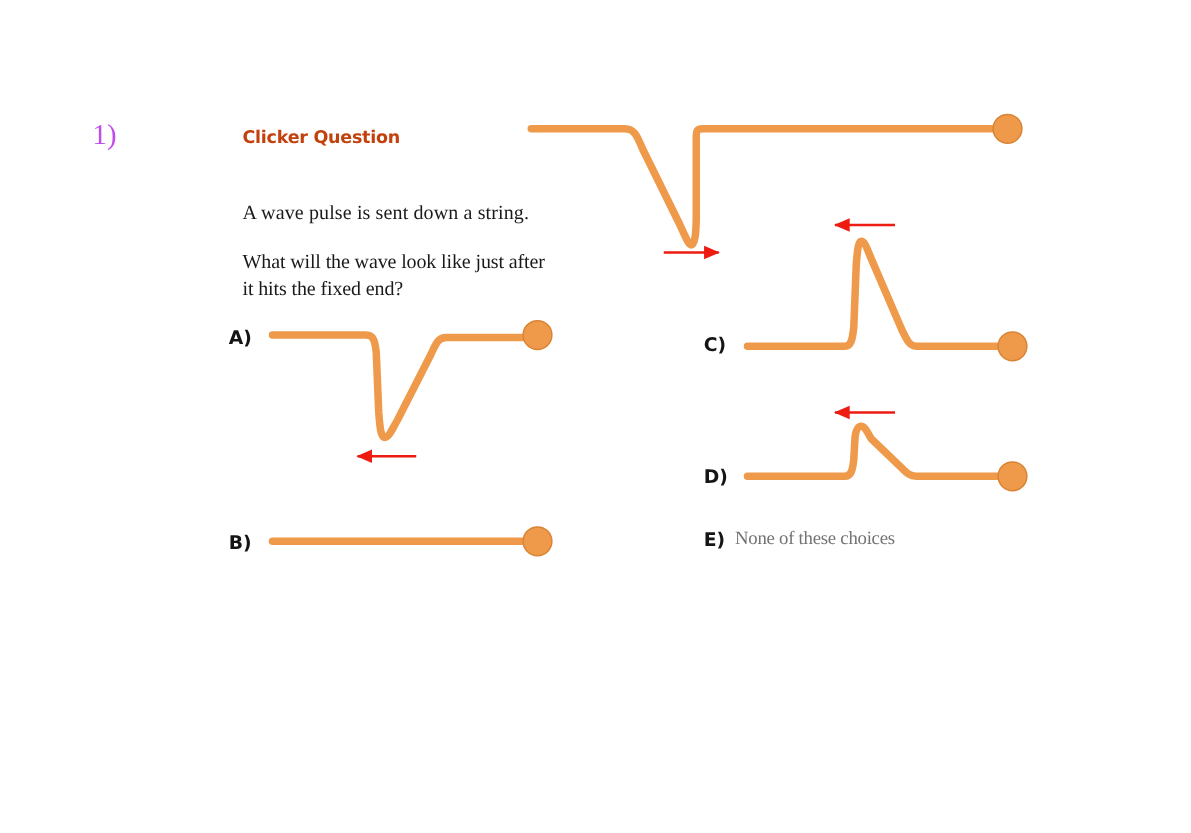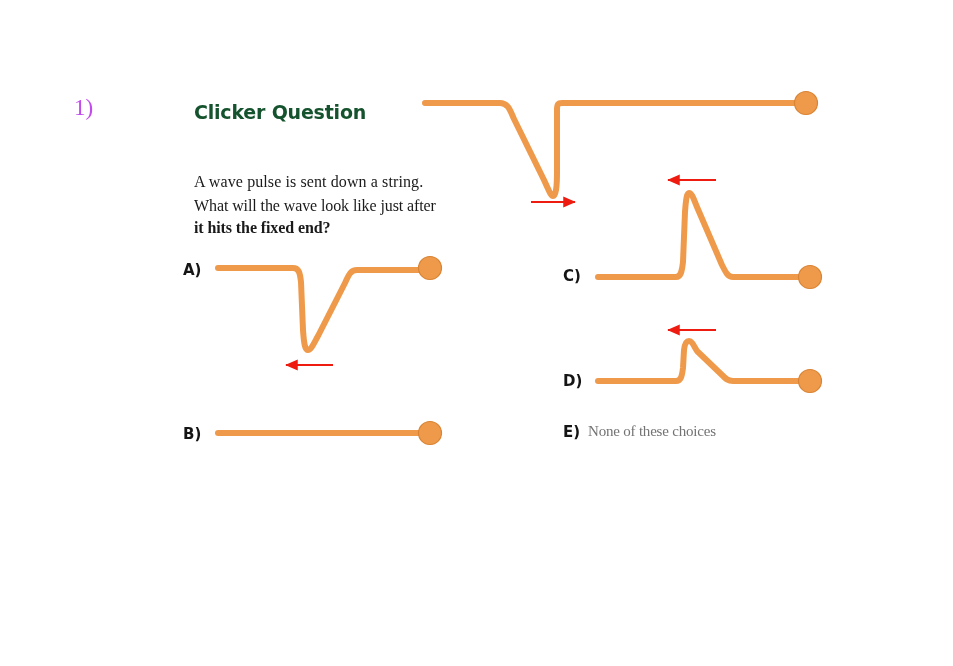--- a/index.html
+++ b/index.html
@@ -33,37 +33,37 @@
     font-size: 23px;
     color: #c24bee;
     letter-spacing: 0px;
     line-height: 1;
   }
   .slide-title {
     left: 194px;
     top: 103px;
     font-family: "DejaVu Sans", sans-serif;
     font-weight: bold;
-    font-size: 19px;
-    color: #14532d;
+    font-size: 14px;
+    color: #c2410c;
     letter-spacing: -0.2px;
     line-height: 1;
   }
   .prompt {
     left: 194px;
-    top: 171px;
+    top: 160px;
     width: 330px;
     font-family: "Liberation Serif", serif;
     font-size: 16px;
     color: #1a1a1a;
     line-height: 1.42;
   }
   .prompt .line1 { display: block; letter-spacing: 0.1px; }
-  .prompt .line2 { display: block; margin-top: 1px; letter-spacing: -0.1px; }
-  .prompt .line3 { display: block; letter-spacing: -0.1px; font-weight: bold; }
+  .prompt .line2 { display: block; margin-top: 16px; letter-spacing: -0.1px; }
+  .prompt .line3 { display: block; letter-spacing: -0.1px; }
 
   .opt-label {
     font-family: "DejaVu Sans", sans-serif;
     font-weight: bold;
     font-size: 15px;
     color: #151515;
     line-height: 1;
   }
   .label-a { left: 183px; top: 263px; }
   .label-b { left: 183px; top: 427px; }

